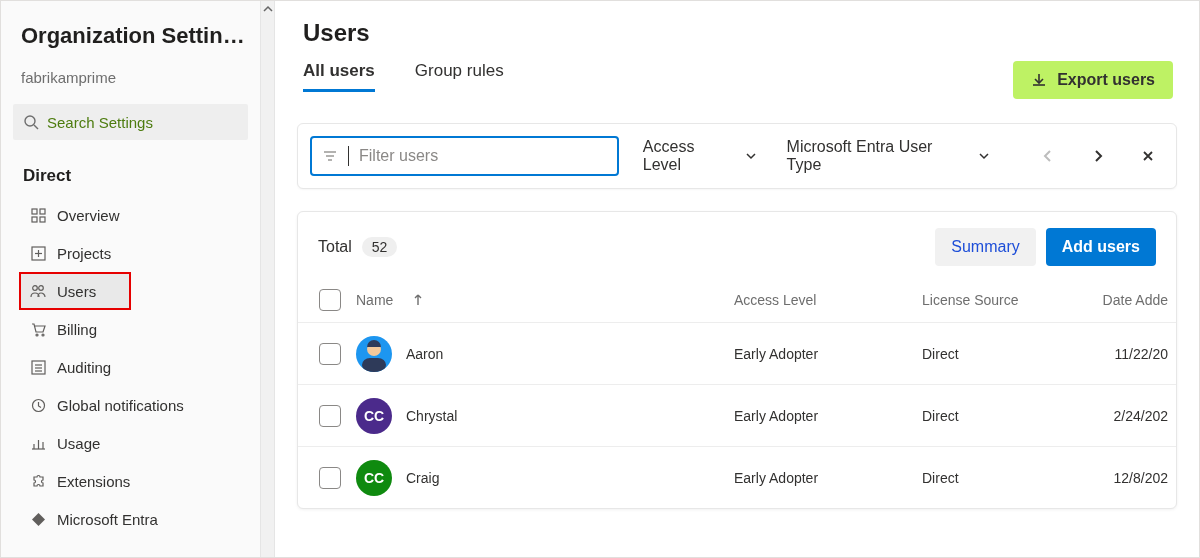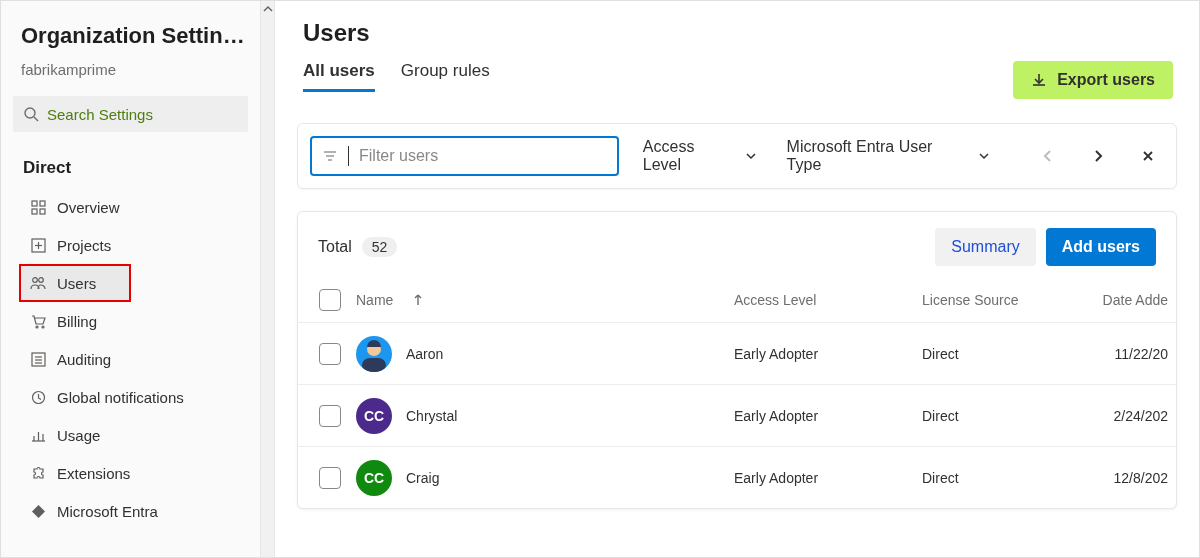--- a/index.html
+++ b/index.html
@@ -45,21 +45,21 @@
   .org-title {
     font-size: 22px;
     font-weight: 600;
     color: #201f1e;
     white-space: nowrap;
     overflow: hidden;
   }
   .org-sub {
     font-size: 15px;
     color: #6e6e6e;
-    margin-top: 12px;
+    margin-top: 20px;
   }
   .search-wrap {
     padding: 10px 12px 12px 12px;
   }
   .search-box {
     background: #eeeeee;
     border-radius: 2px;
     height: 36px;
     display: flex;
     align-items: center;
@@ -114,21 +114,21 @@
     padding: 18px 26px 0 28px;
   }
   .page-title {
     font-size: 24px;
     font-weight: 600;
     color: #201f1e;
     margin-bottom: 14px;
   }
   .tabs {
     display: flex;
-    gap: 26px;
+    gap: 40px;
     border-bottom: 1px solid transparent;
   }
   .tab {
     font-size: 17px;
     padding-bottom: 8px;
     color: #323130;
     cursor: pointer;
   }
   .tab.active {
     font-weight: 600;

